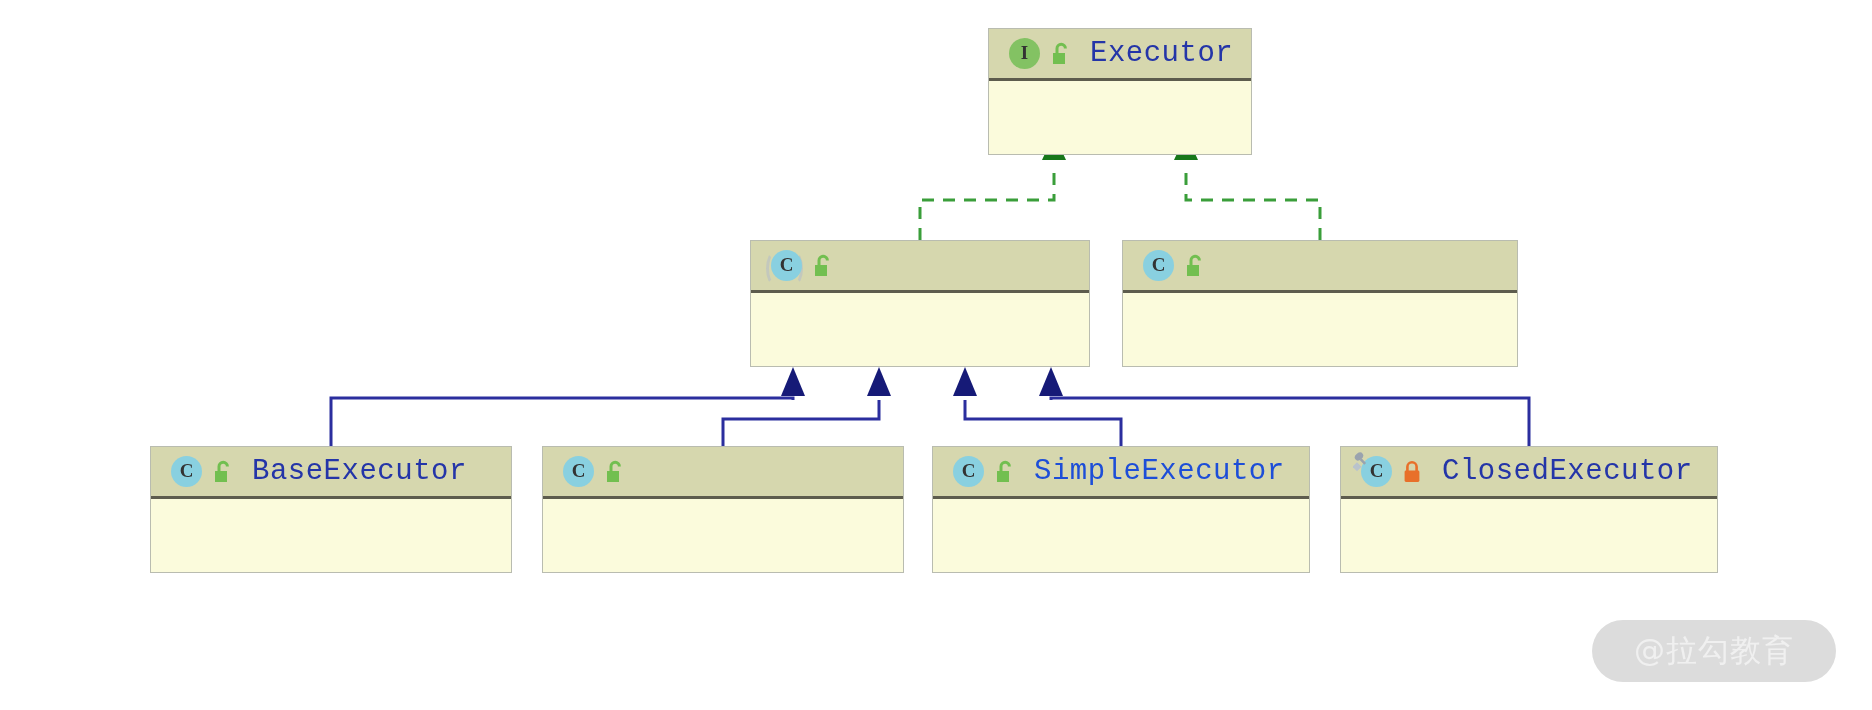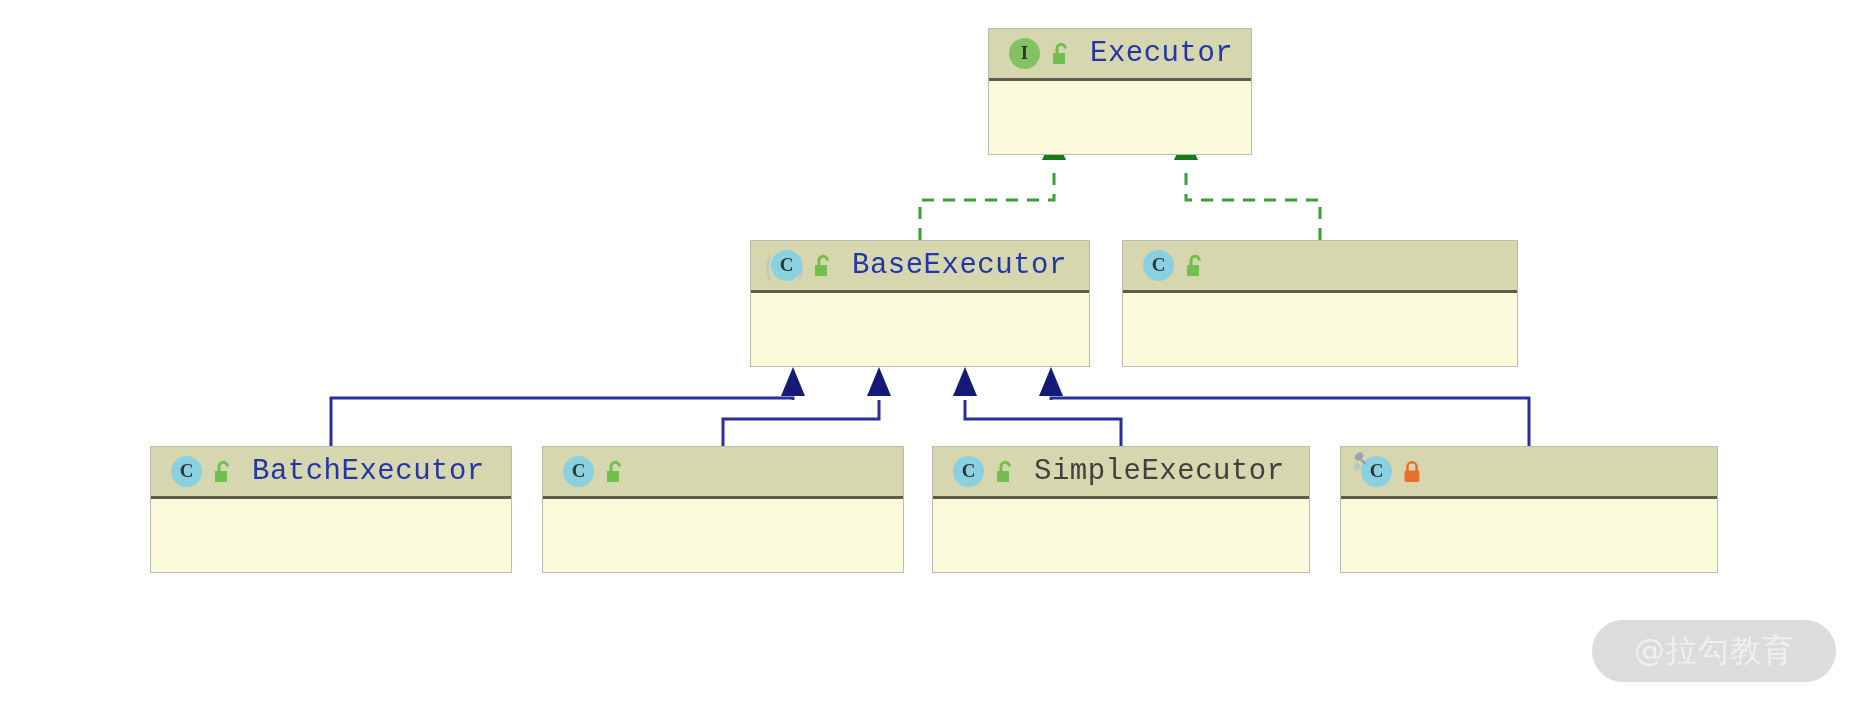--- a/index.html
+++ b/index.html
@@ -51,21 +51,21 @@
     height: 52px;
   }
   .uml-title {
     font-family: "Liberation Mono", "DejaVu Sans Mono", monospace;
     font-size: 29px;
     letter-spacing: 0.5px;
     color: #2435a8;
     margin-left: 18px;
   }
   .uml-title.focused {
-    color: #404040;
+    color: #1d4ed8;
   }
 
   
   .icon-slot {
     display: inline-flex;
     align-items: center;
     justify-content: center;
     flex: 0 0 auto;
   }
   .kind-icon {
@@ -224,56 +224,55 @@
           <span class="brk r"></span>
           <span class="disc">C</span>
         </span>
       </span>
       <span class="icon-slot">
         <svg class="lock-icon" viewBox="0 0 24 26" xmlns="http://www.w3.org/2000/svg">
           <path d="M9 12 V7.5 a4.2 4.2 0 0 1 8.4 0" fill="none" stroke="#72bf50" stroke-width="3"></path>
           <rect x="5" y="12" width="12" height="11" fill="#72bf50"></rect>
         </svg>
       </span>
+    </div>
+    <div class="uml-body"></div>
+  </div>
+
+  <div class="uml-node" style="left:1122px; top:240px; width:396px; height:127px;">
+    <div class="uml-header">
+      <span class="icon-slot">
+        <span class="kind-icon clazz">
+          <span class="disc">C</span>
+        </span>
+      </span>
+      <span class="icon-slot">
+        <svg class="lock-icon" viewBox="0 0 24 26" xmlns="http://www.w3.org/2000/svg">
+          <path d="M9 12 V7.5 a4.2 4.2 0 0 1 8.4 0" fill="none" stroke="#72bf50" stroke-width="3"></path>
+          <rect x="5" y="12" width="12" height="11" fill="#72bf50"></rect>
+        </svg>
+      </span>
+    </div>
+    <div class="uml-body"></div>
+  </div>
+
+  <div class="uml-node" style="left:150px; top:446px; width:362px; height:127px;">
+    <div class="uml-header">
+      <span class="icon-slot">
+        <span class="kind-icon clazz">
+          <span class="disc">C</span>
+        </span>
+      </span>
+      <span class="icon-slot">
+        <svg class="lock-icon" viewBox="0 0 24 26" xmlns="http://www.w3.org/2000/svg">
+          <path d="M9 12 V7.5 a4.2 4.2 0 0 1 8.4 0" fill="none" stroke="#72bf50" stroke-width="3"></path>
+          <rect x="5" y="12" width="12" height="11" fill="#72bf50"></rect>
+        </svg>
+      </span>
       <span class="uml-title">BaseExecutor</span>
-    </div>
-    <div class="uml-body"></div>
-  </div>
-
-  <div class="uml-node" style="left:1122px; top:240px; width:396px; height:127px;">
-    <div class="uml-header">
-      <span class="icon-slot">
-        <span class="kind-icon clazz">
-          <span class="disc">C</span>
-        </span>
-      </span>
-      <span class="icon-slot">
-        <svg class="lock-icon" viewBox="0 0 24 26" xmlns="http://www.w3.org/2000/svg">
-          <path d="M9 12 V7.5 a4.2 4.2 0 0 1 8.4 0" fill="none" stroke="#72bf50" stroke-width="3"></path>
-          <rect x="5" y="12" width="12" height="11" fill="#72bf50"></rect>
-        </svg>
-      </span>
-    </div>
-    <div class="uml-body"></div>
-  </div>
-
-  <div class="uml-node" style="left:150px; top:446px; width:362px; height:127px;">
-    <div class="uml-header">
-      <span class="icon-slot">
-        <span class="kind-icon clazz">
-          <span class="disc">C</span>
-        </span>
-      </span>
-      <span class="icon-slot">
-        <svg class="lock-icon" viewBox="0 0 24 26" xmlns="http://www.w3.org/2000/svg">
-          <path d="M9 12 V7.5 a4.2 4.2 0 0 1 8.4 0" fill="none" stroke="#72bf50" stroke-width="3"></path>
-          <rect x="5" y="12" width="12" height="11" fill="#72bf50"></rect>
-        </svg>
-      </span>
-      <span class="uml-title">BatchExecutor</span>
     </div>
     <div class="uml-body"></div>
   </div>
 
   <div class="uml-node" style="left:542px; top:446px; width:362px; height:127px;">
     <div class="uml-header">
       <span class="icon-slot">
         <span class="kind-icon clazz">
           <span class="disc">C</span>
         </span>
@@ -317,19 +316,20 @@
             <rect x="0.8" y="11.5" width="6.4" height="6.4" transform="rotate(45 4 14.7)" fill="#b9c3cc"></rect>
           </svg>
         </span>
       </span>
       <span class="icon-slot">
         <svg class="lock-icon" viewBox="0 0 24 26" xmlns="http://www.w3.org/2000/svg">
           <path d="M7.4 12 V7.8 a4.6 4.6 0 0 1 9.2 0 V12" fill="none" stroke="#e8702a" stroke-width="2.6"></path>
           <rect x="4.6" y="11.5" width="14.8" height="11.5" rx="1.4" fill="#e8702a"></rect>
         </svg>
       </span>
+      <span class="uml-title">ClosedExecutor</span>
     </div>
     <div class="uml-body"></div>
   </div>
 
   <div id="watermark">@拉勾教育</div>
 
 </div>
 
 </body></html>

